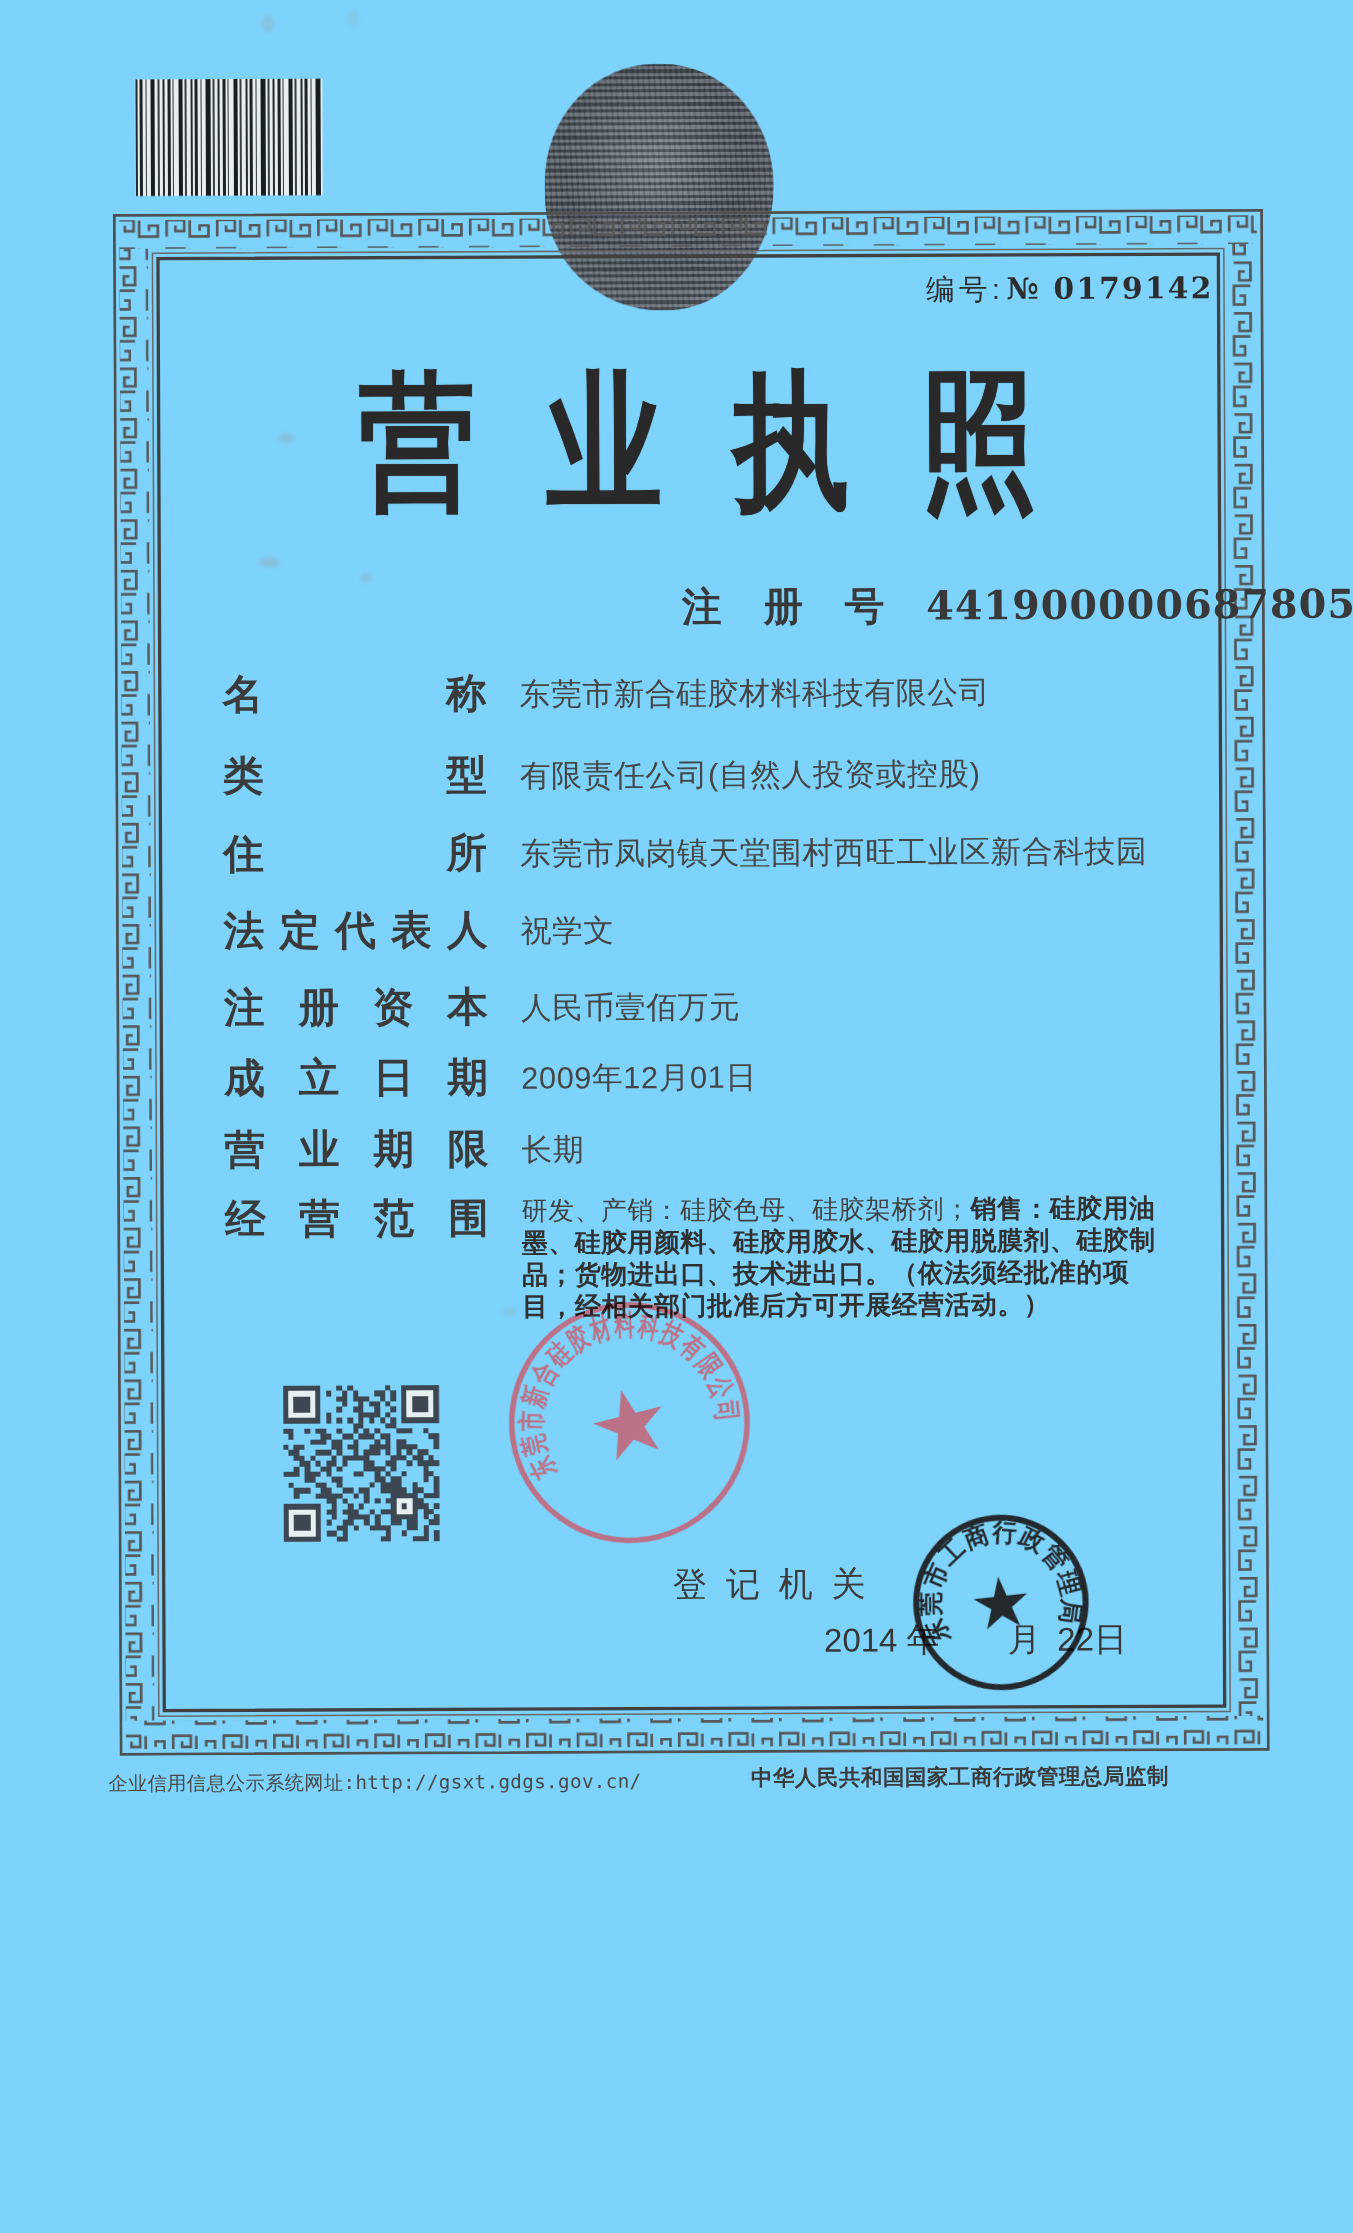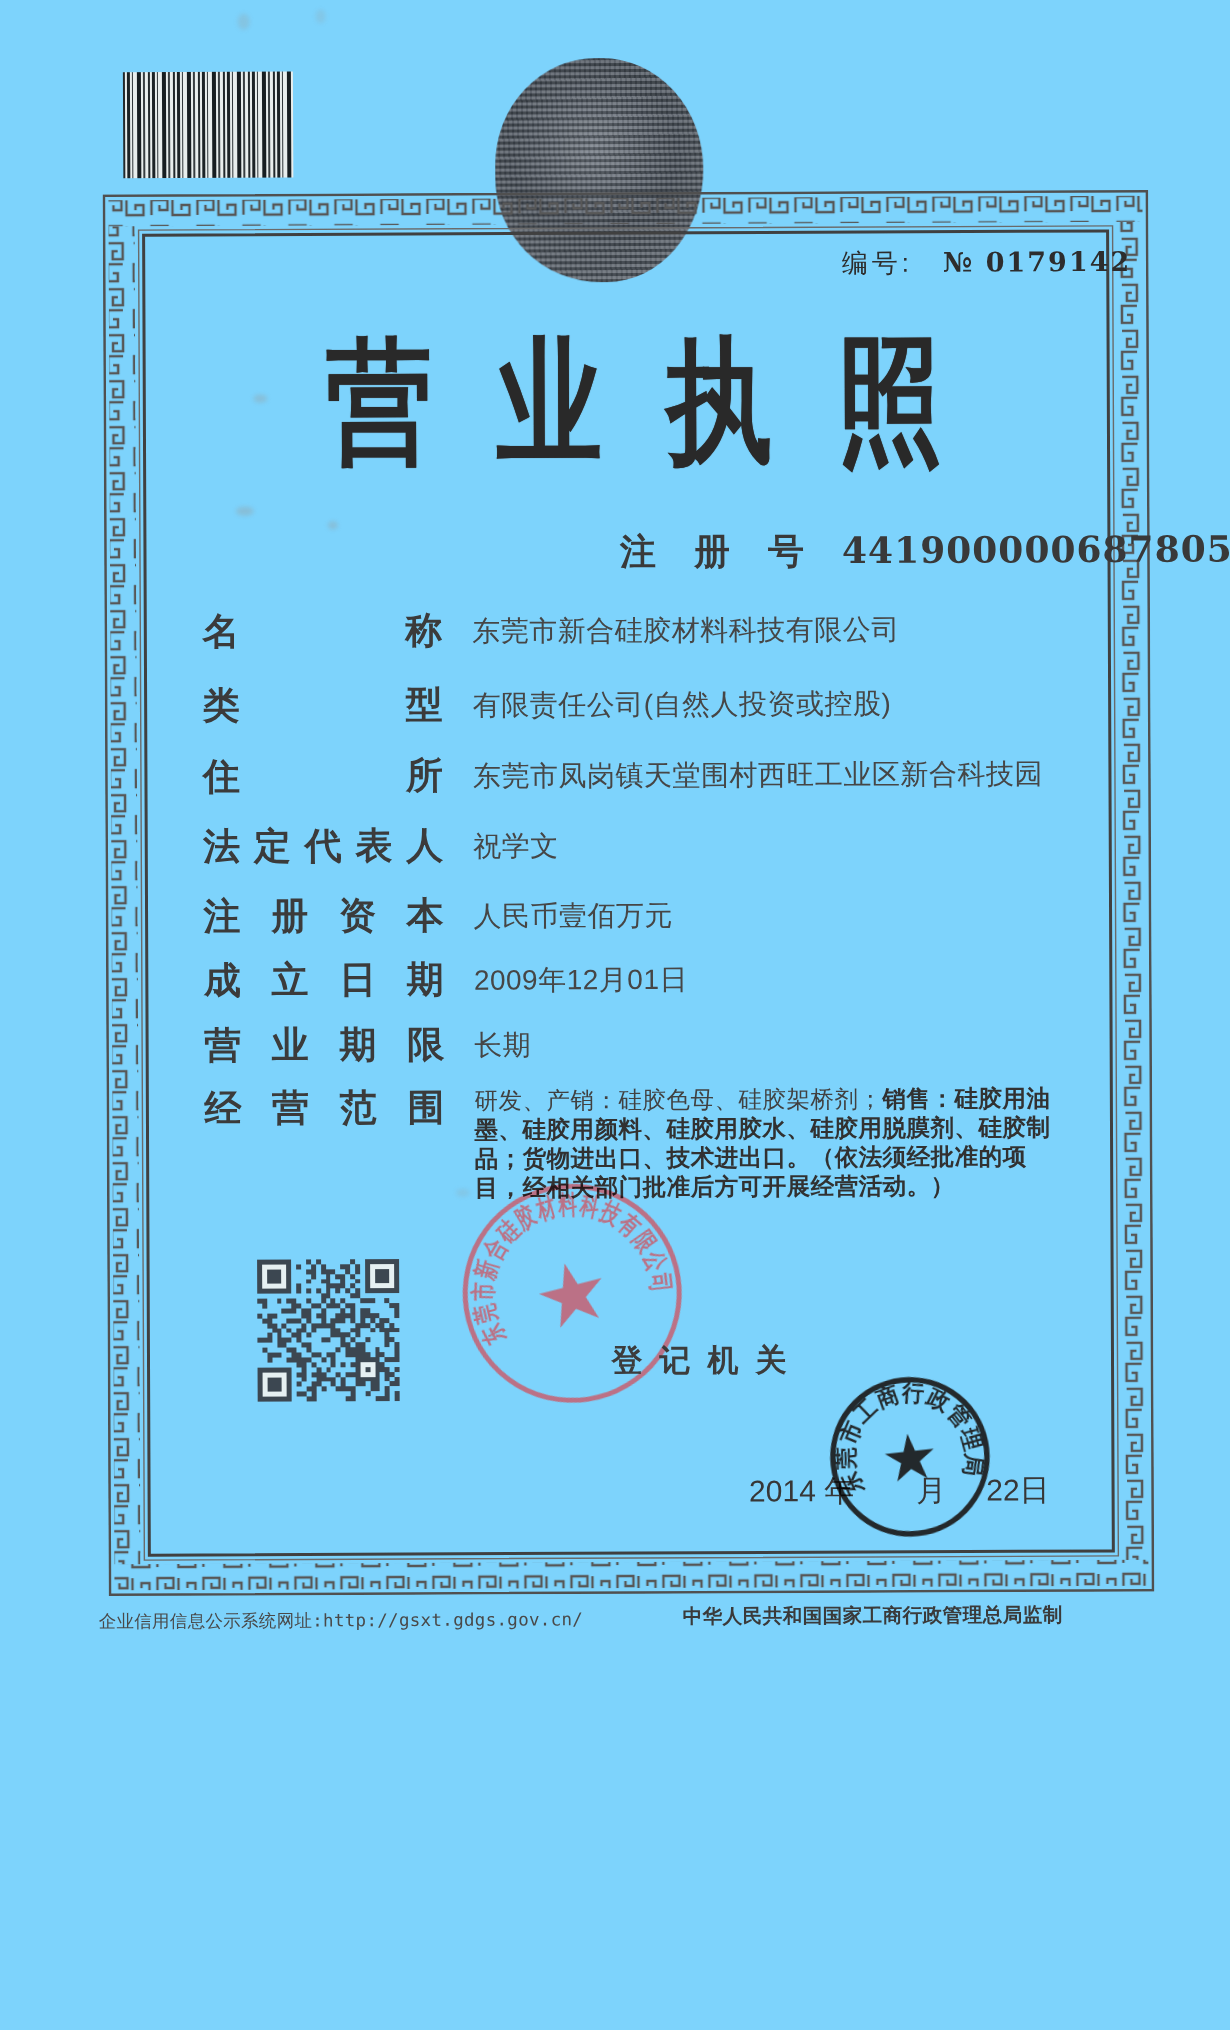--- a/index.html
+++ b/index.html
@@ -45,21 +45,21 @@
     opacity:.94;
   }
   
   .frame{position:absolute;left:106px;top:192px;}
   
   .serial{
     position:absolute;left:845px;top:247px;display:flex;align-items:baseline;
     color:#2f2f2f;
   }
   .serial .lab{font-size:26px;letter-spacing:4px;}
-  .serial .val{font-size:27px;font-weight:700;margin-left:30px;font-family:"DejaVu Serif",serif;letter-spacing:2px;}
+  .serial .val{font-size:27px;font-weight:700;margin-left:2px;font-family:"DejaVu Serif",serif;letter-spacing:2px;}
   
   .title{
     position:absolute;left:0;right:0;top:328px;
     text-align:center;
     font-size:135px;line-height:1.1;font-weight:800;color:#2b2b2b;
     letter-spacing:83px;text-indent:83px;
     transform:scaleX(.78);transform-origin:50% 50%;
     text-shadow:0 0 1px #3a3a3a;
     white-space:nowrap;
   }
@@ -96,29 +96,29 @@
   .seal-red .star{font-size:84px;}
   .seal-black{
     position:absolute;left:818px;top:1368px;width:180px;height:180px;
     transform:rotate(-6deg);
     mix-blend-mode:multiply;opacity:.93;filter:blur(.25px);
   }
   .seal-black .ring-text{font-size:23px;font-weight:700;letter-spacing:1px;}
   .seal-black .star{font-size:64px;}
   
   .registrar{
-    position:absolute;left:610px;top:1340px;
-    font-size:31px;font-weight:700;letter-spacing:17px;color:#3d3d3d;white-space:nowrap;
+    position:absolute;left:610px;top:1420px;
+    font-size:31px;font-weight:400;letter-spacing:17px;color:#3d3d3d;white-space:nowrap;
   }
   .dateline{
     position:absolute;left:747px;top:1472px;display:flex;align-items:baseline;
     font-size:30px;color:#383838;font-weight:500;white-space:nowrap;
   }
   .dateline .m{margin-left:62px;}
-  .dateline .d{margin-left:40px;}
+  .dateline .d{margin-left:15px;}
   
   .foot-left{
     position:absolute;left:96px;top:1607px;
     font-size:17.5px;color:#4a4a4a;letter-spacing:.3px;
     font-family:"DejaVu Sans Mono",monospace;
   }
   .foot-right{
     position:absolute;left:660px;top:1603px;width:400px;text-align:right;
     font-size:19.5px;font-weight:700;color:#3b3b3b;letter-spacing:.5px;
   }

